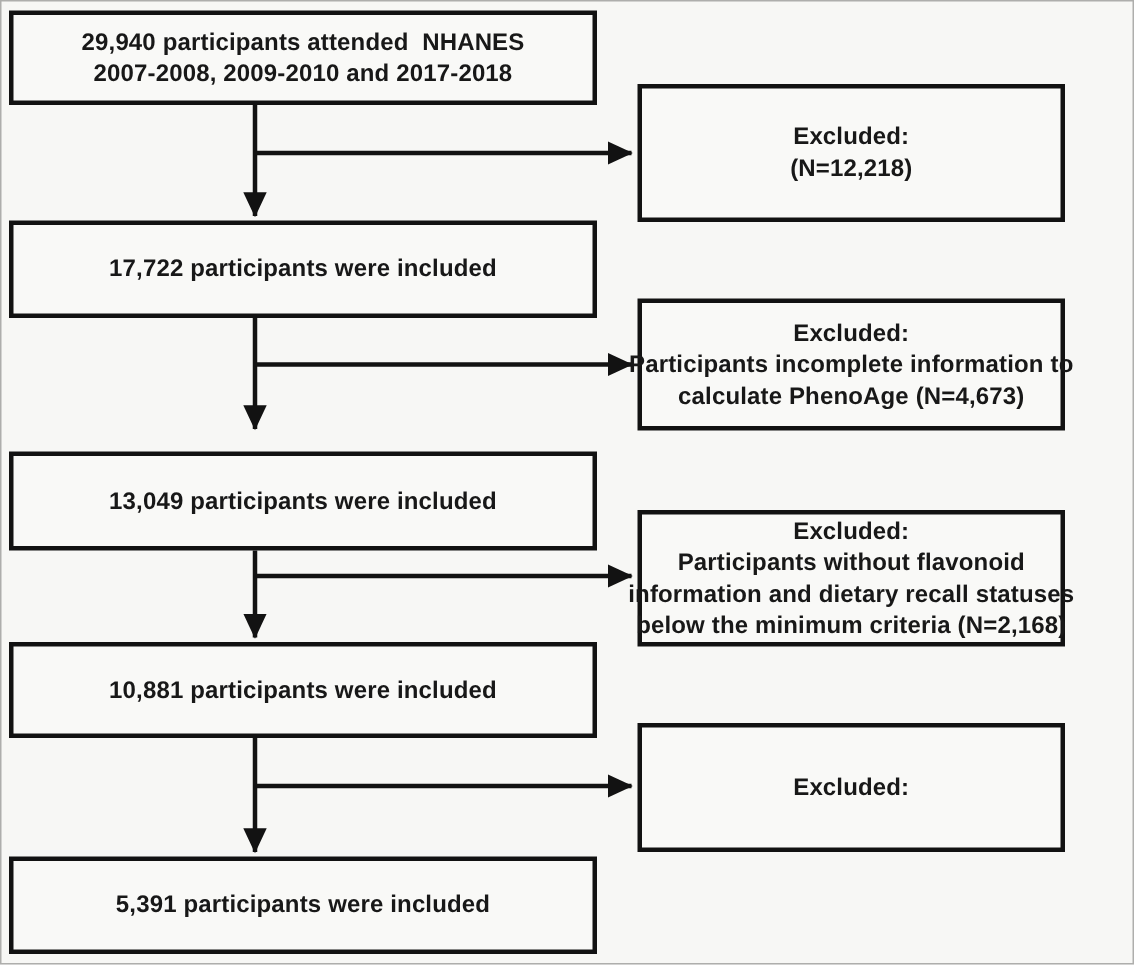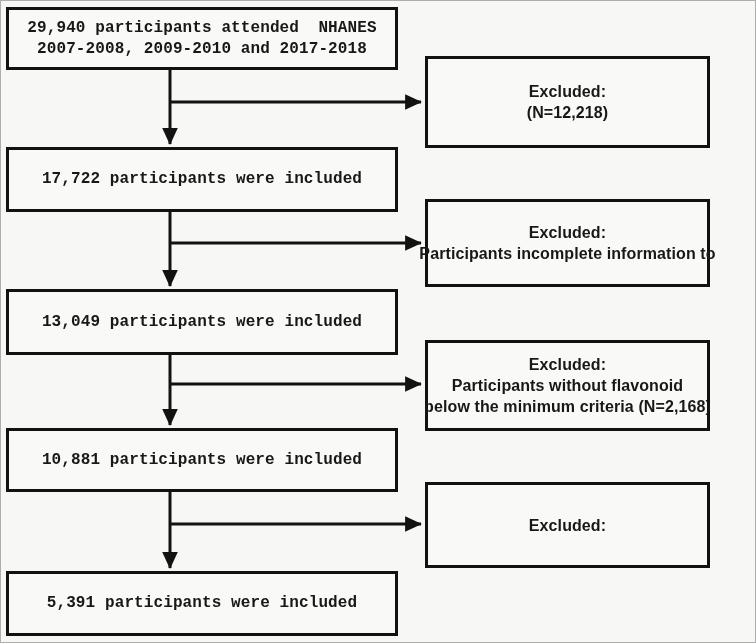--- a/index.html
+++ b/index.html
@@ -36,24 +36,24 @@
     align-items: center;
     text-align: center;
     font-size: 16px;
     line-height: 21px;
     letter-spacing: 0.1px;
   }
   .box .line {
     white-space: pre;
   }
   
-  .included { left: 5px; width: 392px; font-family: Liberation Mono, monospace; }
+  .included { left: 5px; width: 392px; }
   .inc-0 { top: 6px;   height: 63px; }
   .inc-1 { top: 146px; height: 65px; }
-  .inc-2 { top: 288px; height: 66px; }
+  .inc-2 { top: 300px; height: 66px; }
   .inc-3 { top: 427px; height: 64px; }
   .inc-4 { top: 570px; height: 65px; text-align: right; }
   
   .excluded { left: 424px; width: 285px; }
   .exc-0 { top: 55px;  height: 92px; }
   .exc-1 { top: 198px; height: 88px; }
   .exc-2 { top: 339px; height: 91px; }
   .exc-3 { top: 481px; height: 86px; }
 </style>
 </head>
@@ -103,25 +103,27 @@
   </div>
 
   <div class="box excluded exc-0">
     <div class="line">Excluded:</div>
     <div class="line">(N=12,218)</div>
   </div>
 
   <div class="box excluded exc-1">
     <div class="line">Excluded:</div>
     <div class="line">Participants incomplete information to</div>
+    <div class="line">calculate PhenoAge (N=4,673)</div>
   </div>
 
   <div class="box excluded exc-2">
     <div class="line">Excluded:</div>
     <div class="line">Participants without flavonoid</div>
+    <div class="line">information and dietary recall statuses</div>
     <div class="line">below the minimum criteria (N=2,168)</div>
   </div>
 
   <div class="box excluded exc-3">
     <div class="line">Excluded:</div>
   </div>
 
 </div>
 
 </body></html>

